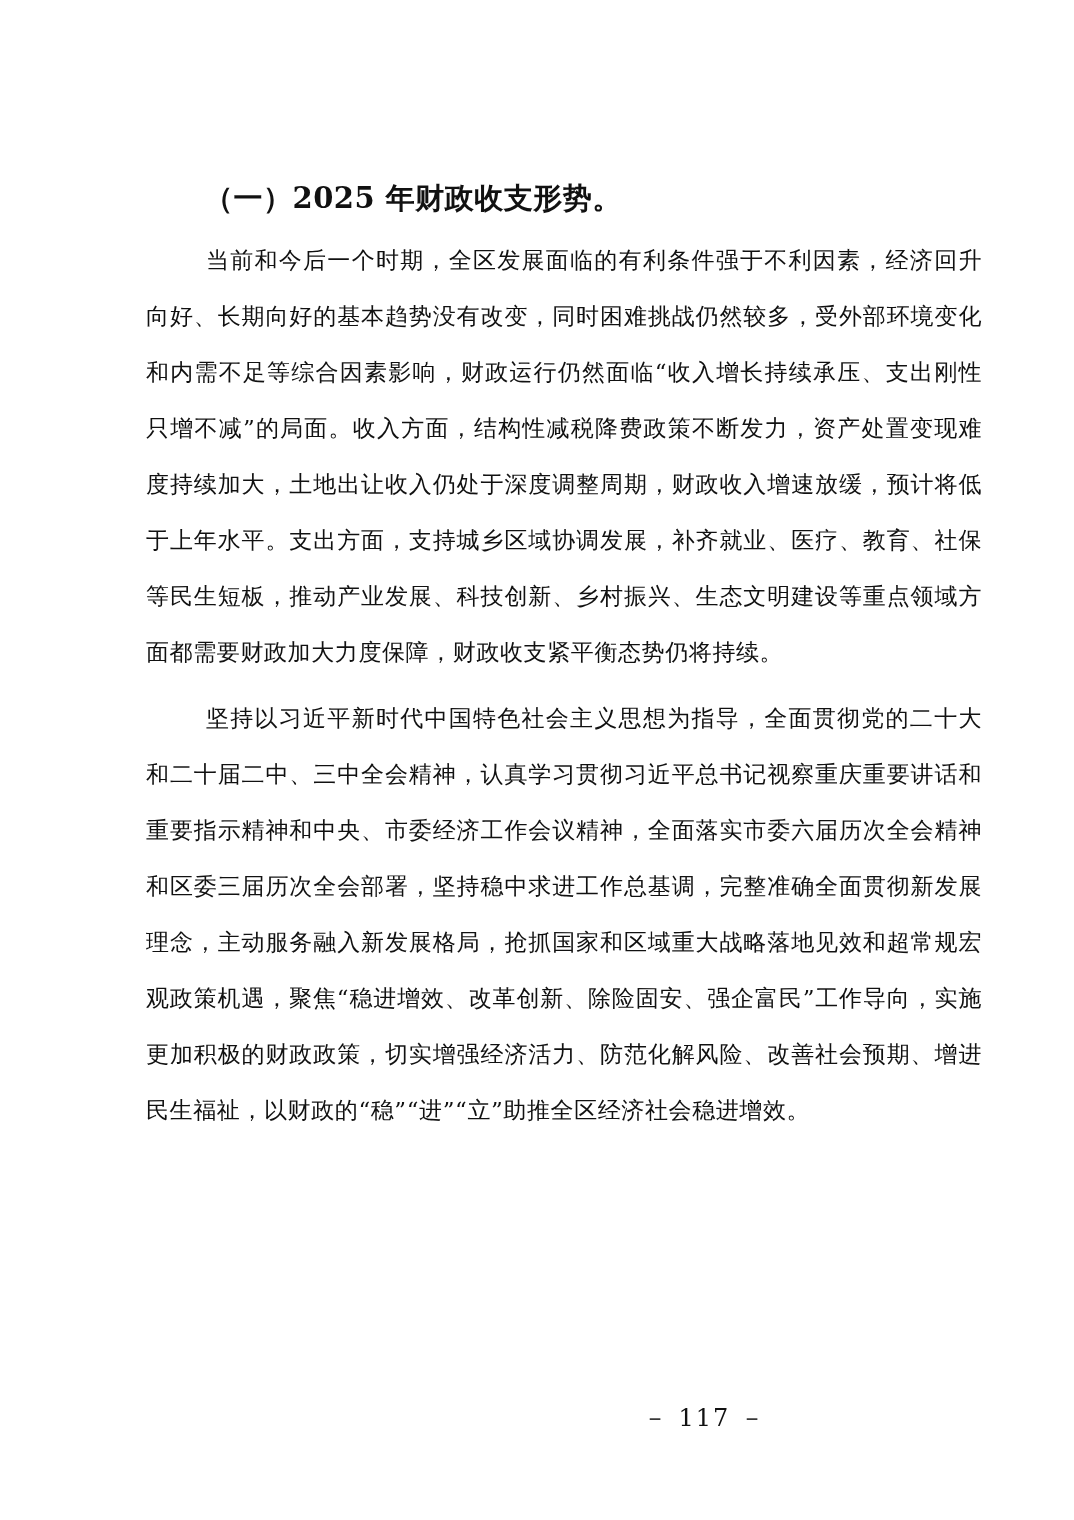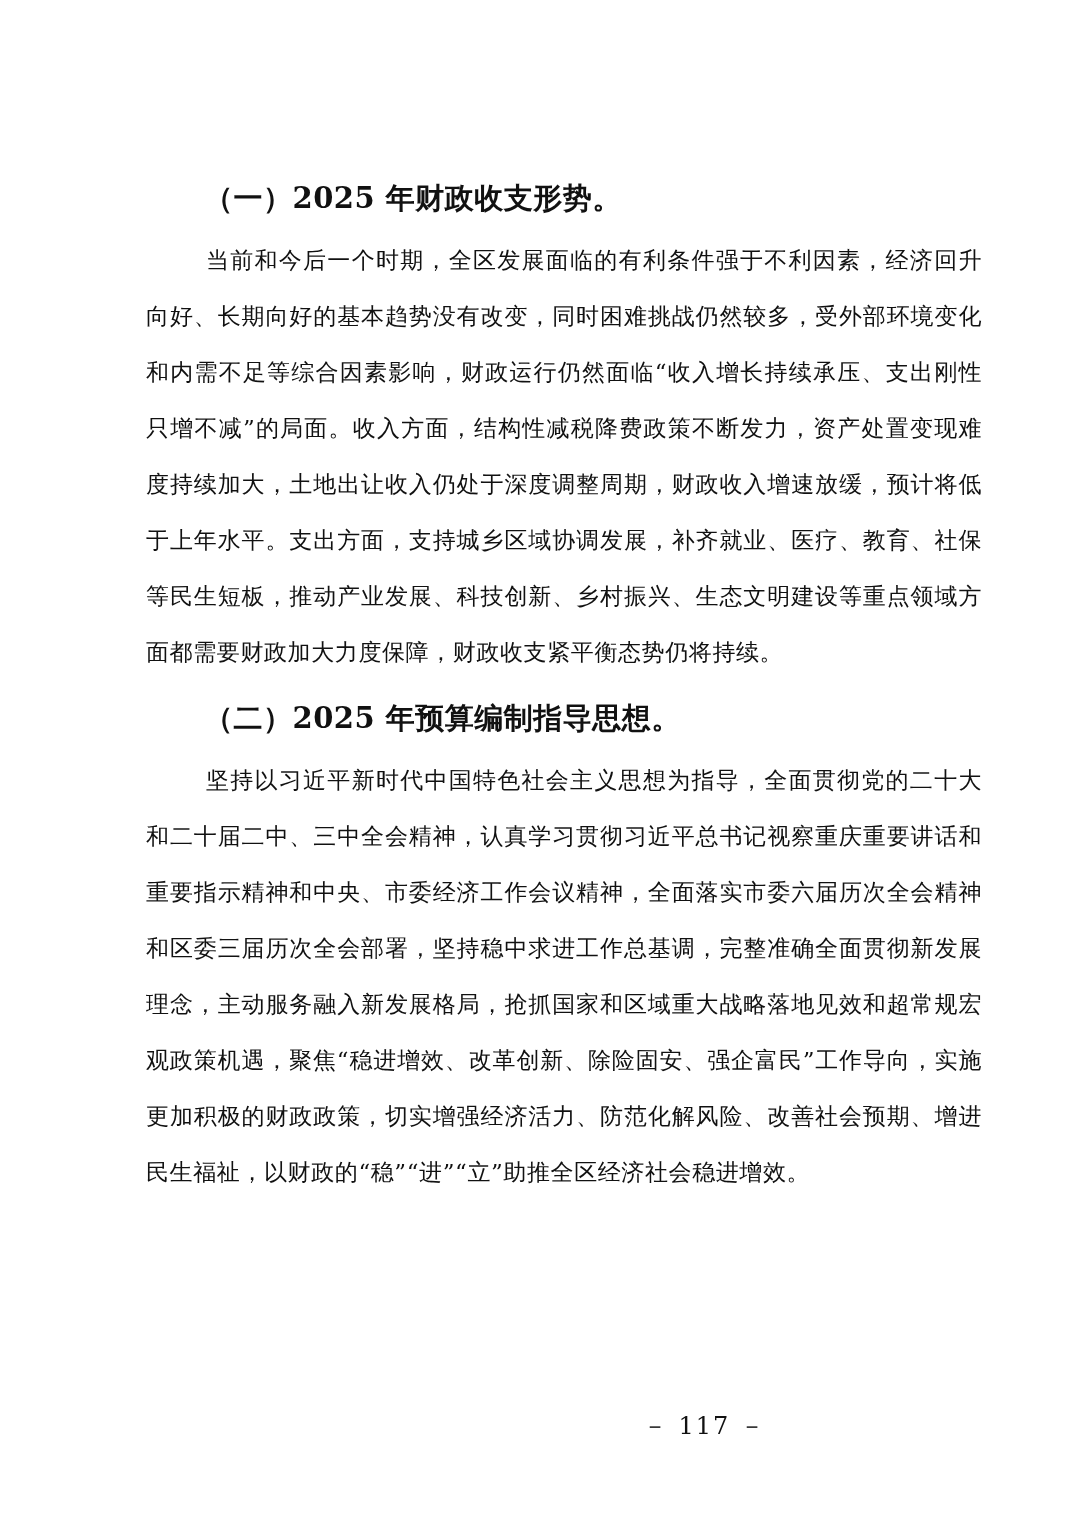--- a/index.html
+++ b/index.html
@@ -50,39 +50,38 @@
   }
   .para.last {
     margin-bottom: 0;
   }
   .spacer-sm {
     height: 6px;
   }
   .page-number {
     position: absolute;
     right: 120px;
-    bottom: 78px;
+    bottom: 86px;
     font-size: 24px;
     letter-spacing: 2px;
     color: #111;
     font-family: "DejaVu Serif", "Liberation Serif", serif;
   }
 </style>
 </head>
 <body>
 
 <div class="page">
   <div class="doc-body">
 
     <h2 class="heading">（一）2025 年财政收支形势。</h2>
 
     <p class="para">当前和今后一个时期，全区发展面临的有利条件强于不利因素，经济回升向好、长期向好的基本趋势没有改变，同时困难挑战仍然较多，受外部环境变化和内需不足等综合因素影响，财政运行仍然面临“收入增长持续承压、支出刚性只增不减”的局面。收入方面，结构性减税降费政策不断发力，资产处置变现难度持续加大，土地出让收入仍处于深度调整周期，财政收入增速放缓，预计将低于上年水平。支出方面，支持城乡区域协调发展，补齐就业、医疗、教育、社保等民生短板，推动产业发展、科技创新、乡村振兴、生态文明建设等重点领域方面都需要财政加大力度保障，财政收支紧平衡态势仍将持续。</p>
 
     <div class="spacer-sm"></div>
 
-    <h2 class="heading">（二）2025 年预算编制指导思想。</h2>
 
     <p class="para last">坚持以习近平新时代中国特色社会主义思想为指导，全面贯彻党的二十大和二十届二中、三中全会精神，认真学习贯彻习近平总书记视察重庆重要讲话和重要指示精神和中央、市委经济工作会议精神，全面落实市委六届历次全会精神和区委三届历次全会部署，坚持稳中求进工作总基调，完整准确全面贯彻新发展理念，主动服务融入新发展格局，抢抓国家和区域重大战略落地见效和超常规宏观政策机遇，聚焦“稳进增效、改革创新、除险固安、强企富民”工作导向，实施更加积极的财政政策，切实增强经济活力、防范化解风险、改善社会预期、增进民生福祉，以财政的“稳”“进”“立”助推全区经济社会稳进增效。</p>
 
   </div>
 
   <div class="page-number">－ 117 －</div>
 </div>
 
 </body></html>

